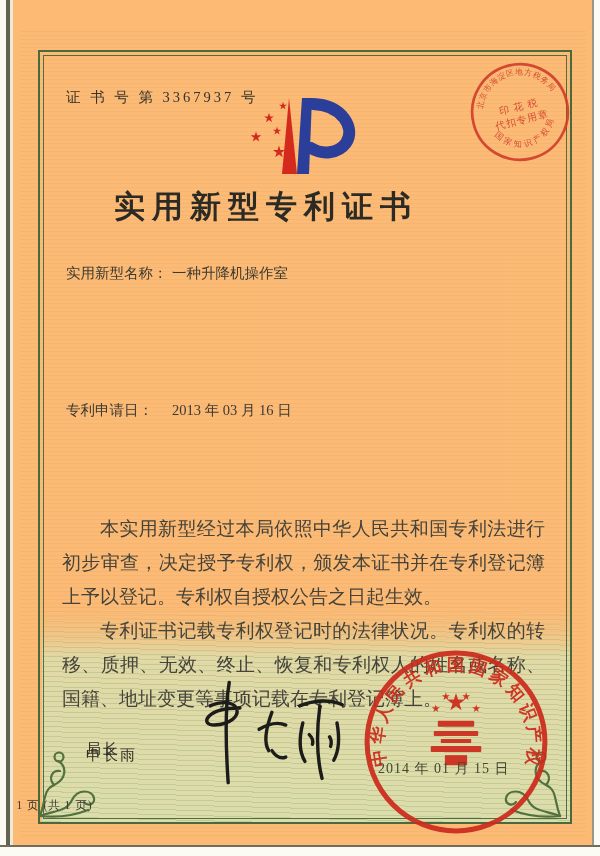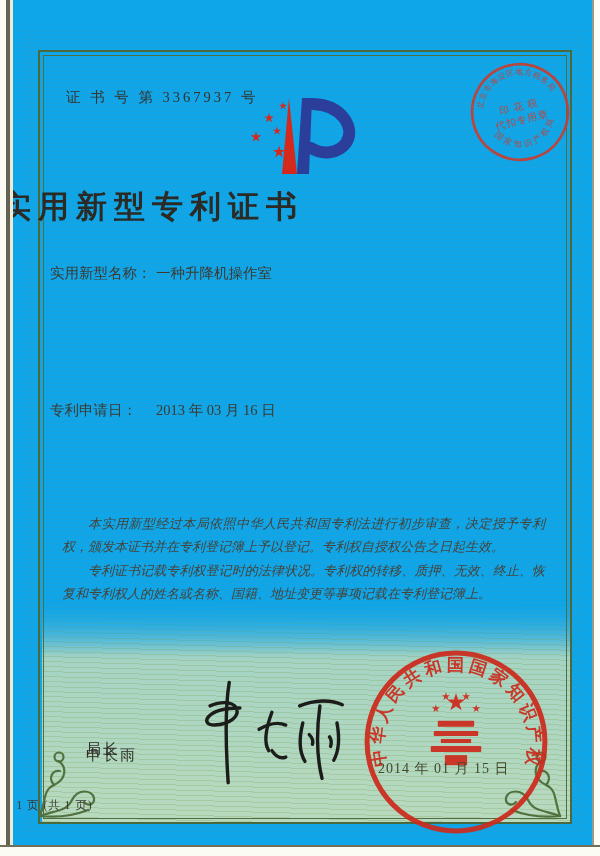--- a/index.html
+++ b/index.html
@@ -3,21 +3,21 @@
 <meta charset="utf-8">
 <style>
   html,body{margin:0;padding:0;}
   body{
     width:600px;height:856px;overflow:hidden;
     background:#b3afa1;
     font-family:"Liberation Serif","DejaVu Serif",serif;
   }
   .page{
     position:relative;width:600px;height:856px;
-    background:#0ea5e9;
+    background:#fdba74;
     overflow:hidden;
   }
   
   .edge-left{position:absolute;left:0;top:0;width:13px;height:856px;
     background:linear-gradient(to right,#fbfbf4 0 6px,#636352 6px 10px,#efead8 10px 13px);z-index:9;}
   .edge-right{position:absolute;right:0;top:0;width:8px;height:856px;
     background:linear-gradient(to left,#fcfcf6 0 6px,#9a9784 6px 8px);z-index:9;}
   .edge-bottom{position:absolute;left:0;bottom:0;width:600px;height:14px;
     background:linear-gradient(to top,#fbfbf4 0 9px,#6f6f5c 9px 11px,rgba(0,0,0,0) 11px);z-index:9;}
   
@@ -41,30 +41,30 @@
   .flourish.bl{left:34px;top:738px;}
   .flourish.br{left:482px;top:738px;transform:scaleX(-1);}
 
   .cert-no{position:absolute;left:66px;top:88px;font-size:14.5px;letter-spacing:3px;color:#35332b;}
 
   .tax-stamp{position:absolute;left:468px;top:60px;width:104px;height:104px;
     transform:rotate(-14deg);opacity:.88;}
 
   .logo{position:absolute;left:226px;top:90px;width:148px;height:92px;}
 
-  .title{position:absolute;left:0;top:186px;width:532px;text-align:left;
+  .title{position:absolute;left:0;top:186px;width:532px;text-align:center;
     font-size:31px;font-weight:bold;letter-spacing:7px;color:#2b2a24;}
 
-  .field-row{position:absolute;left:50px;width:480px;font-size:14.5px;color:#3c3a31;white-space:nowrap;}
+  .field-row{position:absolute;left:66px;width:480px;font-size:14.5px;color:#3c3a31;white-space:nowrap;}
   .flabel{display:inline-block;min-width:104px;}
   .fvalue{padding-left:2px;}
 
   .paras{position:absolute;left:62px;top:512px;width:484px;color:#45433a;}
-  .paras p{margin:0 1px 1px 0;font-size:13px;line-height:1.78;text-indent:2em;
-    text-align:justify;font-style:italic;}
+  .paras p{margin:0 1px 1px 0;font-size:19px;line-height:1.78;text-indent:2em;
+    text-align:justify;}
 
   .sign-title{position:absolute;left:86px;top:710px;font-size:15px;color:#2f2d27;letter-spacing:2px;z-index:4;margin-top:30px;}
   .sign-name{position:absolute;left:86px;top:746px;font-size:15px;color:#2f2d27;letter-spacing:2px;z-index:4;}
   .signature{position:absolute;left:178px;top:676px;width:175px;height:112px;z-index:4;}
 
   .seal{position:absolute;left:360px;top:646px;width:192px;height:192px;z-index:3;opacity:.93;}
   .seal-date{position:absolute;left:378px;top:760px;font-size:14px;letter-spacing:1px;
     color:#41492f;z-index:4;white-space:nowrap;}
 
   .footer{position:absolute;left:0;top:798px;width:600px;

